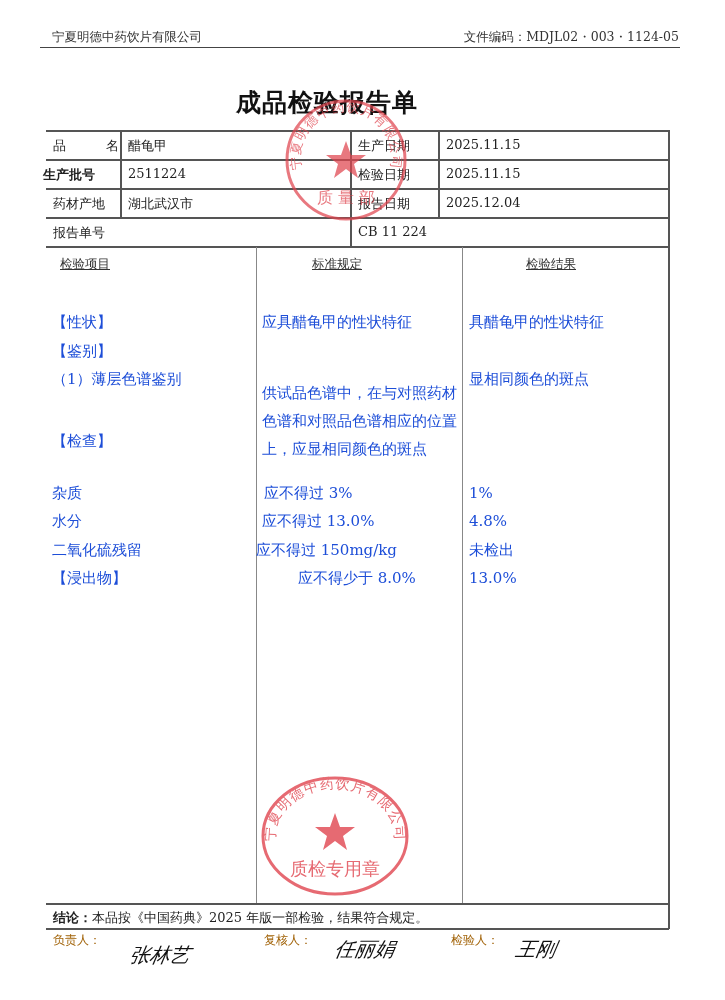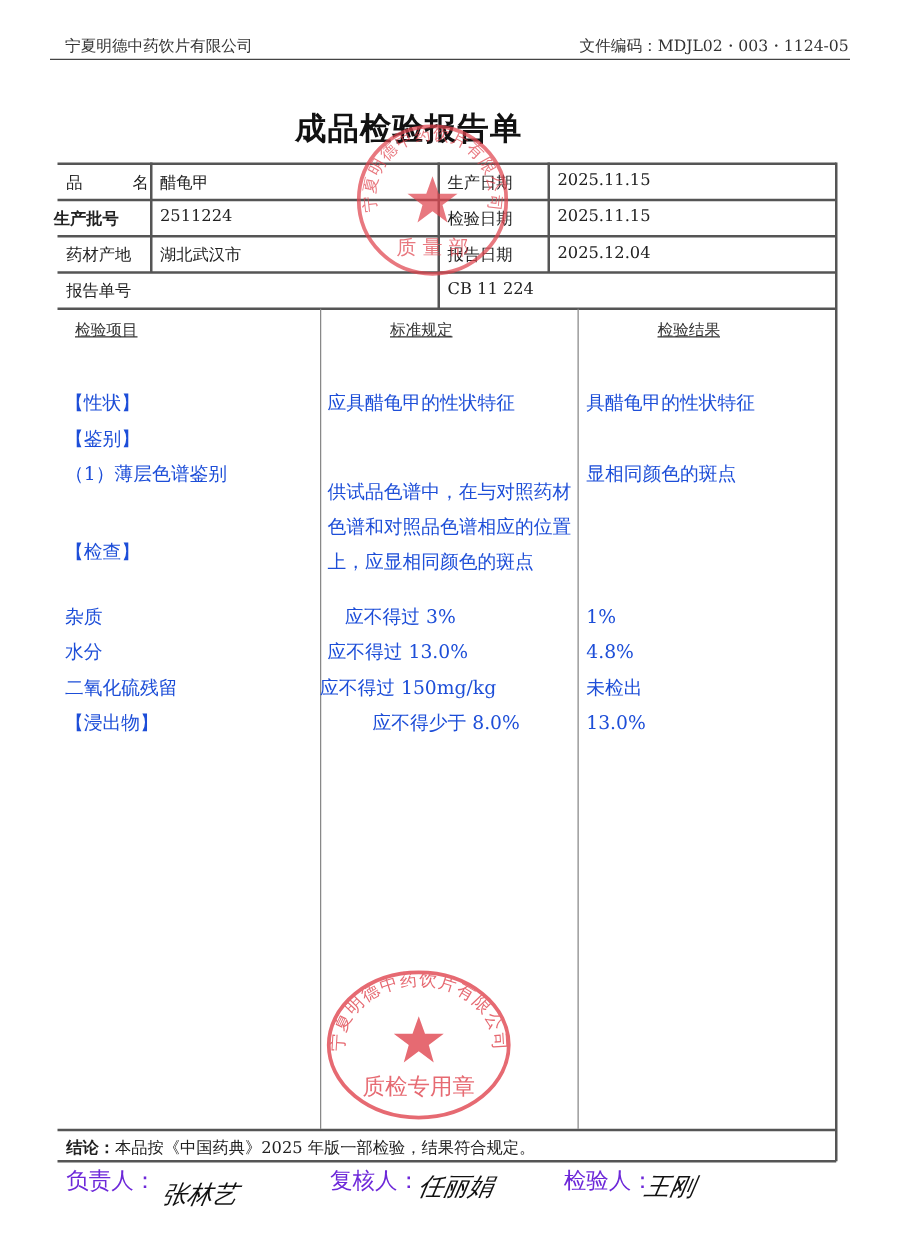--- a/index.html
+++ b/index.html
@@ -14,21 +14,21 @@
   .hline { background:#555; height:1.5px; }
   .vline { background:#555; width:1.5px; }
   .vline.light { background:#888; width:1px; }
   .cell { font-size:13px; color:#222; white-space:nowrap; }
   .label-spread { display:flex; justify-content:space-between; width:66px; }
   .colhead { font-size:12.5px; text-decoration:underline; color:#333; }
   .body-text { font-size:15px; color:#1d4ed8; white-space:nowrap; }
   .wrap { white-space:normal; line-height:28px; width:196px; }
   .concl { font-size:13px; color:#222; }
   .concl b { font-weight:bold; }
-  .sig-label { font-size:18px; color:#6d28d9;font-family:Liberation Mono, monospace; }
+  .sig-label { font-size:12px; color:#a16207;font-family:Liberation Mono, monospace; }
   .signature { font-family:"DejaVu Sans","Liberation Sans",sans-serif; font-size:20px; color:#111; font-style:italic; transform:skewX(-10deg); }
   .stamp { position:absolute; }
 </style>
 </head>
 <body>
 
 <div class="abs hdr-left">宁夏明德中药饮片有限公司</div>
 <div class="abs hdr-right">文件编码：MDJL02・003・1124-05</div>
 <div class="abs hdr-line"></div>
 
@@ -79,21 +79,21 @@
 
 <div class="abs body-text" style="left:52px; top:342px;">【鉴别】</div>
 
 <div class="abs body-text" style="left:52px; top:370px;">（1）薄层色谱鉴别</div>
 <div class="abs body-text wrap" style="left:262px; top:363px;margin-top:16px;">供试品色谱中，在与对照药材色谱和对照品色谱相应的位置上，应显相同颜色的斑点</div>
 <div class="abs body-text" style="left:469px; top:370px;">显相同颜色的斑点</div>
 
 <div class="abs body-text" style="left:52px; top:432px;">【检查】</div>
 
 <div class="abs body-text" style="left:52px; top:484px;">杂质</div>
-<div class="abs body-text" style="left:276px; top:484px;">应不得过 3%</div>
+<div class="abs body-text" style="left:264px; top:484px;">应不得过 3%</div>
 <div class="abs body-text" style="left:469px; top:484px;">1%</div>
 
 <div class="abs body-text" style="left:52px; top:512px;">水分</div>
 <div class="abs body-text" style="left:262px; top:512px;">应不得过 13.0%</div>
 <div class="abs body-text" style="left:469px; top:512px;">4.8%</div>
 
 <div class="abs body-text" style="left:52px; top:541px;">二氧化硫残留</div>
 <div class="abs body-text" style="left:256px; top:541px;">应不得过 150mg/kg</div>
 <div class="abs body-text" style="left:469px; top:541px;">未检出</div>
 

